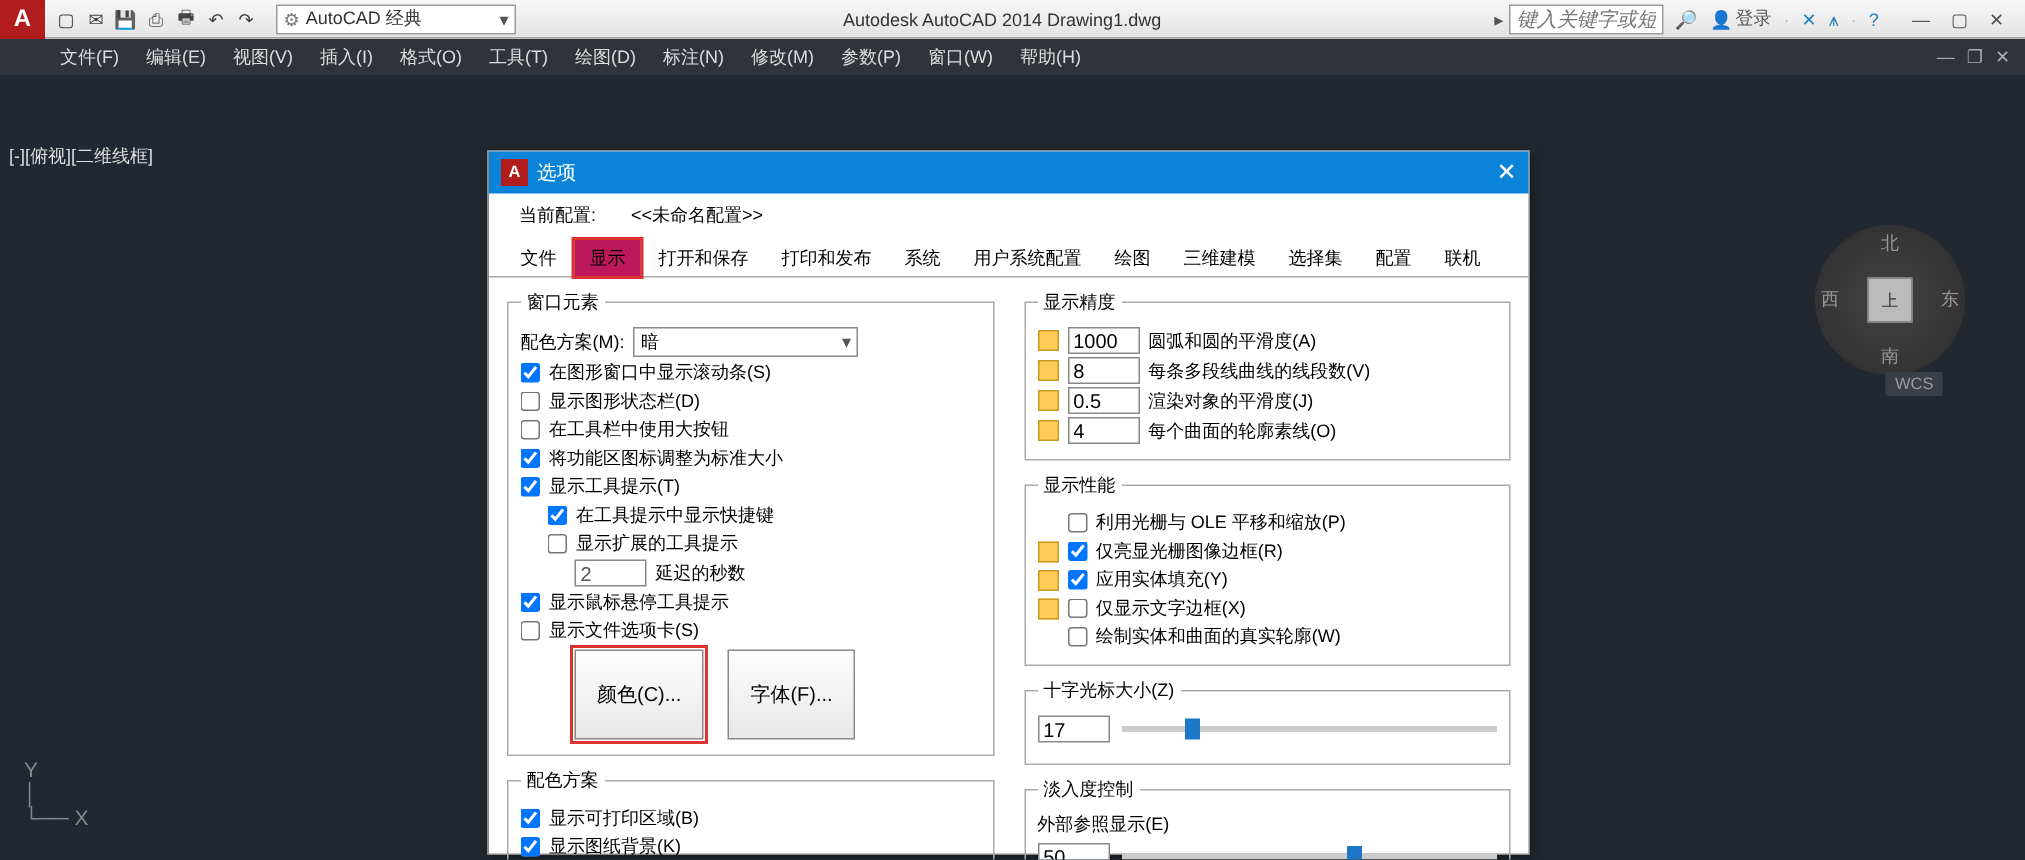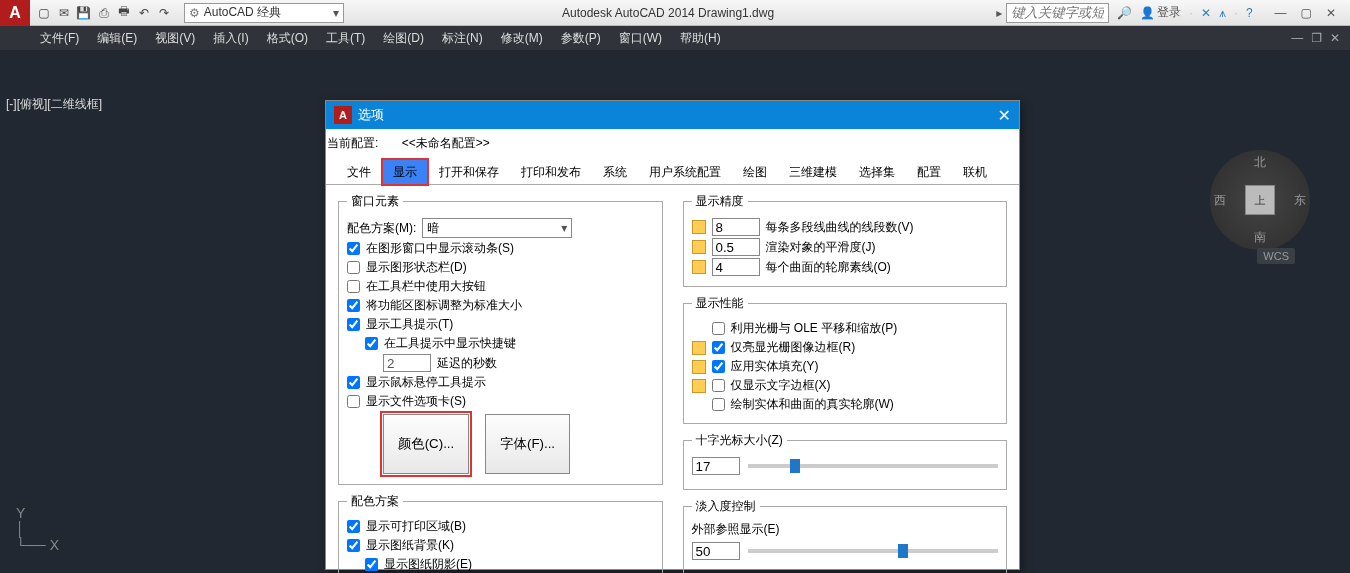--- a/index.html
+++ b/index.html
@@ -35,28 +35,28 @@
 .compass .w { left:4px; top:50%; transform:translateY(-50%);}
 .compass .cube { width:30px; height:30px; background:#bbb; color:#333; display:flex; align-items:center; justify-content:center; font-size:11px; border:1px solid #888; }
 .wcs { position:absolute; top:158px; right:55px; color:#999; font-size:11px; background:#3a3f46; padding:2px 6px; border-radius:2px;}
 .ucs { position:absolute; bottom:20px; left:16px; color:#888; font-size:14px; }
 
 
 .dialog { position: absolute; top: 100px; left: 325px; width: 695px; height: 470px; background: #fff; border: 1px solid #888; box-shadow: 2px 3px 10px rgba(0,0,0,0.4); }
 .dlg-title { height: 28px; background: #0a84d8; color: #fff; display: flex; align-items: center; padding: 0 8px; font-size: 13px; }
 .dlg-title .aicon { width:18px; height:18px; background:#b11d1d; color:#fff; display:inline-flex; align-items:center; justify-content:center; font-size:11px; font-weight:bold; margin-right:6px;}
 .dlg-title .close { margin-left: auto; font-size: 16px; cursor:pointer; }
-.dlg-header { padding: 6px 1px; font-size: 12px; display:flex; gap: 30px; align-items: flex-end; }
+.dlg-header { padding: 6px 20px; font-size: 12px; display:flex; gap: 30px; align-items: flex-end; }
 .dlg-header .cur-drawing { margin-left: 60px; display:flex; align-items:center; gap:4px; }
 .dlg-header .dwgicon { width:14px; height:14px; background:#3a86c8; display:inline-block; }
 
 
 .tabs { display: flex; border-bottom: 1px solid #aaa; padding: 0 10px; font-size: 12px; }
 .tab { padding: 4px 10px; border: 1px solid transparent; border-bottom: none; cursor: pointer; position: relative; top: 1px; }
-.tab.active { border-color: #aaa; background: #3b82f6; }
+.tab.active { border-color: #aaa; background: #be185d; }
 .tab.highlight { outline: 2px solid #d33; outline-offset: -1px; }
 .arrow-line { position:absolute; left: 406px; top: 100px; width: 4px; height: 58px; background: #d33; }
 .arrow-head { position:absolute; left: 400px; top: 154px; width:0; height:0; border-left:8px solid transparent; border-right:8px solid transparent; border-top:12px solid #d33; }
 .arrow-line2 { position:absolute; left: 437px; top:172px; width:4px; height:246px; background:#d33; }
 .arrow-head2 { position:absolute; left:431px; top:414px; width:0; height:0; border-left:8px solid transparent; border-right:8px solid transparent; border-top:12px solid #d33; }
 
 
 .dlg-body { display: flex; padding: 8px 12px; gap: 20px; font-size: 12px; overflow: hidden; }
 .col { flex: 1; }
 .group-title { margin-bottom: 4px; }
@@ -210,20 +210,24 @@
             <span>将功能区图标调整为标准大小</span>
           </div>
         <div class="row">
             <input type="checkbox" class="cb" checked="" style="">
             <span>显示工具提示(T)</span>
           </div>
         <div class="row indent1">
             <input type="checkbox" class="cb" checked="" style="">
             <span>在工具提示中显示快捷键</span>
           </div>
+        <div class="row indent1">
+            <input type="checkbox" class="cb" style="">
+            <span>显示扩展的工具提示</span>
+          </div>
         <div class="row indent2">
           <input class="numbox" disabled="" value="2" style="">
           <span>延迟的秒数</span>
         </div>
         <div class="row">
             <input type="checkbox" class="cb" checked="" style="">
             <span>显示鼠标悬停工具提示</span>
           </div>
         <div class="row">
             <input type="checkbox" class="cb" style="">
@@ -249,20 +253,25 @@
             <input type="checkbox" class="cb" checked="" style="">
             <span>显示图纸阴影(E)</span>
           </div>
 
       </fieldset>
     </div>
 
     <div class="col">
       <fieldset>
         <legend>显示精度</legend>
+        <div class="row">
+            <span class="picon"></span>
+            <input class="numbox" value="1000" style="">
+            <span>圆弧和圆的平滑度(A)</span>
+          </div>
         <div class="row">
             <span class="picon"></span>
             <input class="numbox" value="8" style="">
             <span>每条多段线曲线的线段数(V)</span>
           </div>
         <div class="row">
             <span class="picon"></span>
             <input class="numbox" value="0.5" style="">
             <span>渲染对象的平滑度(J)</span>
           </div>

